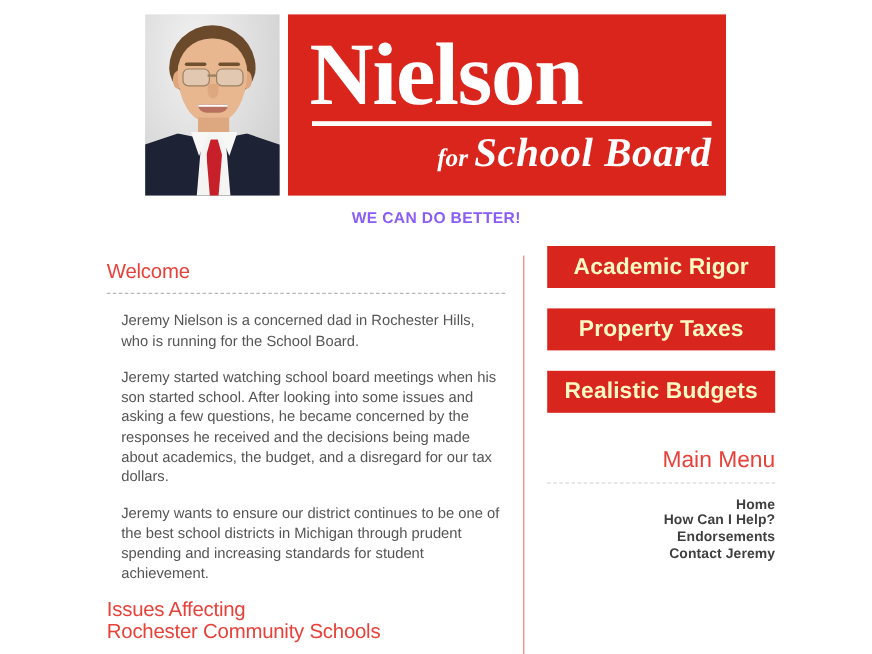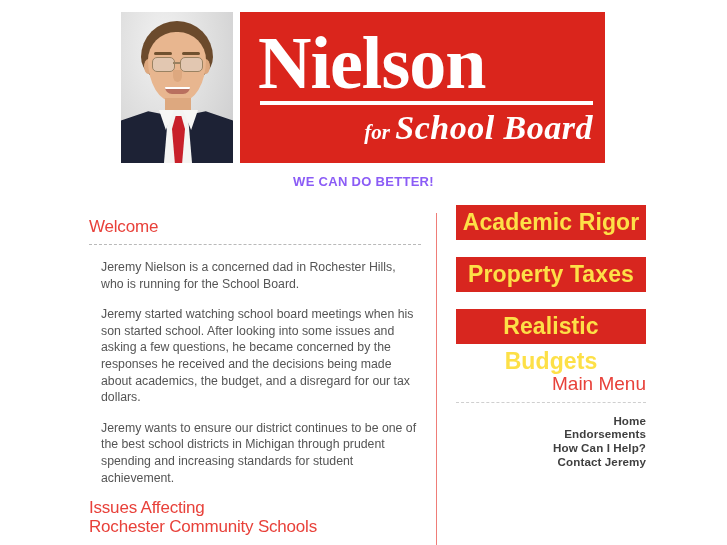--- a/index.html
+++ b/index.html
@@ -246,23 +246,23 @@
     margin-top: 32px;
   }
 
   
   .btn {
     display: block;
     width: 190px;
     height: 35px;
     line-height: 35px;
     background: #d8261f;
-    color: #fde047;
+    color: #fef9c3;
     text-align: center;
-    font-size: 23px;
+    font-size: 19px;
     font-weight: bold;
     letter-spacing: 0.1px;
     box-sizing: border-box;
     margin-bottom: 17px;
     text-decoration: none;
     cursor: pointer;
     border: 0;
     font-family: "Liberation Sans", sans-serif;
   }
   .menu-block {
@@ -366,24 +366,24 @@
     <a class="btn" href="#" style="background: rgb(216, 38, 31);">Realistic Budgets</a>
 
     <div class="menu-block">
       <h3 class="menu-title">Main Menu</h3>
       <hr class="menu-rule">
       <ul class="menu-list">
         <li>
           <a href="#">Home</a>
         </li>
         <li>
-          <a href="#">Endorsements</a>
+          <a href="#">How Can I Help?</a>
         </li>
         <li>
-          <a href="#">How Can I Help?</a>
+          <a href="#">Endorsements</a>
         </li>
         <li>
           <a href="#">Contact Jeremy</a>
         </li>
       </ul>
     </div>
   </div>
 </div>
 
 </body></html>

